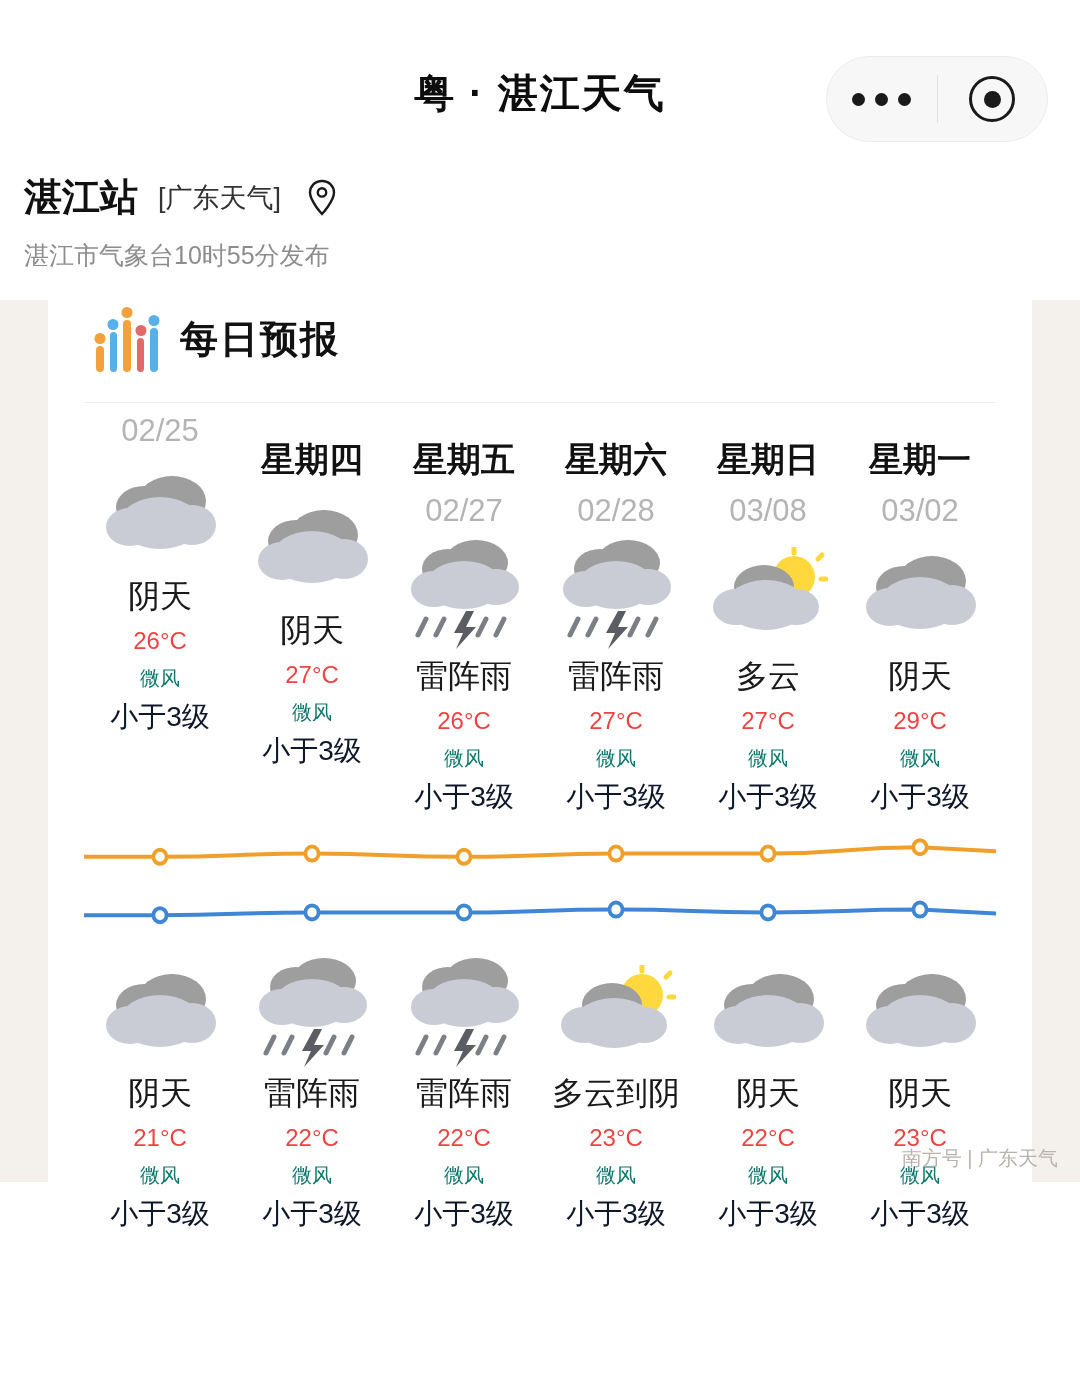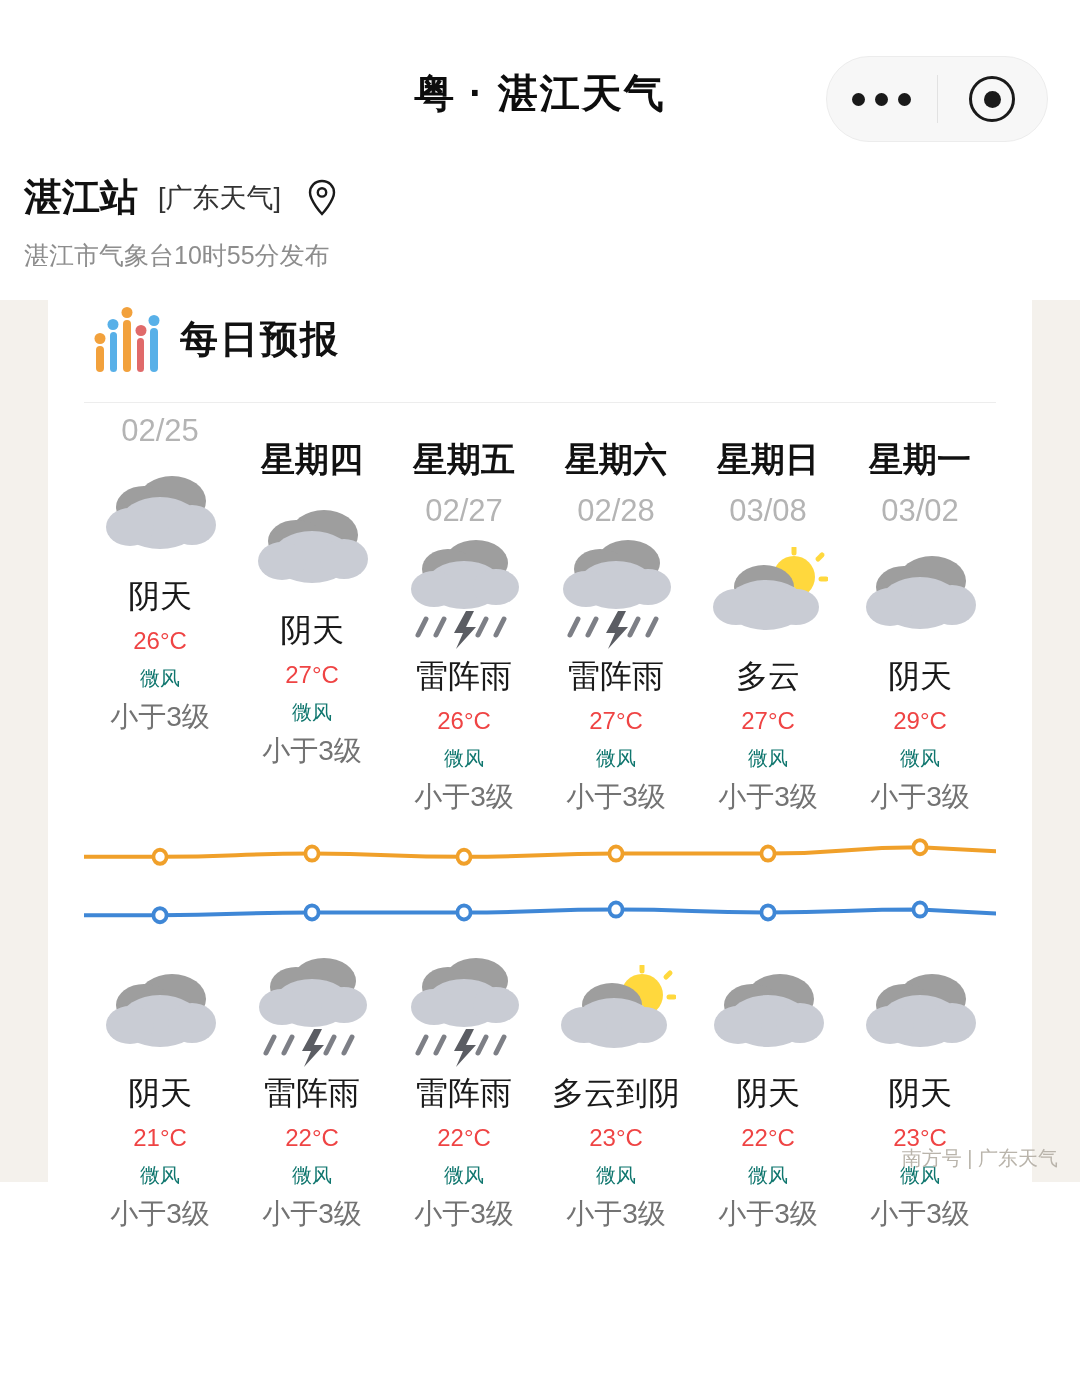--- a/index.html
+++ b/index.html
@@ -202,21 +202,21 @@
     color: #ef4444;
     padding-top: 8px;
   }
   .wind {
     font-size: 20px;
     color: #0f766e;
     padding-top: 10px;
   }
   .windlv {
     font-size: 28px;
-    color: #737373;
+    color: #0f172a;
     padding-top: 6px;
   }
   .trend {
     margin-top: 16px;
     height: 110px;
     position: relative;
   }
   .trend svg { display: block; width: 100%; height: 110px; }
   
   .night-grid .icon-cell { height: 124px; padding-top: 14px; }

